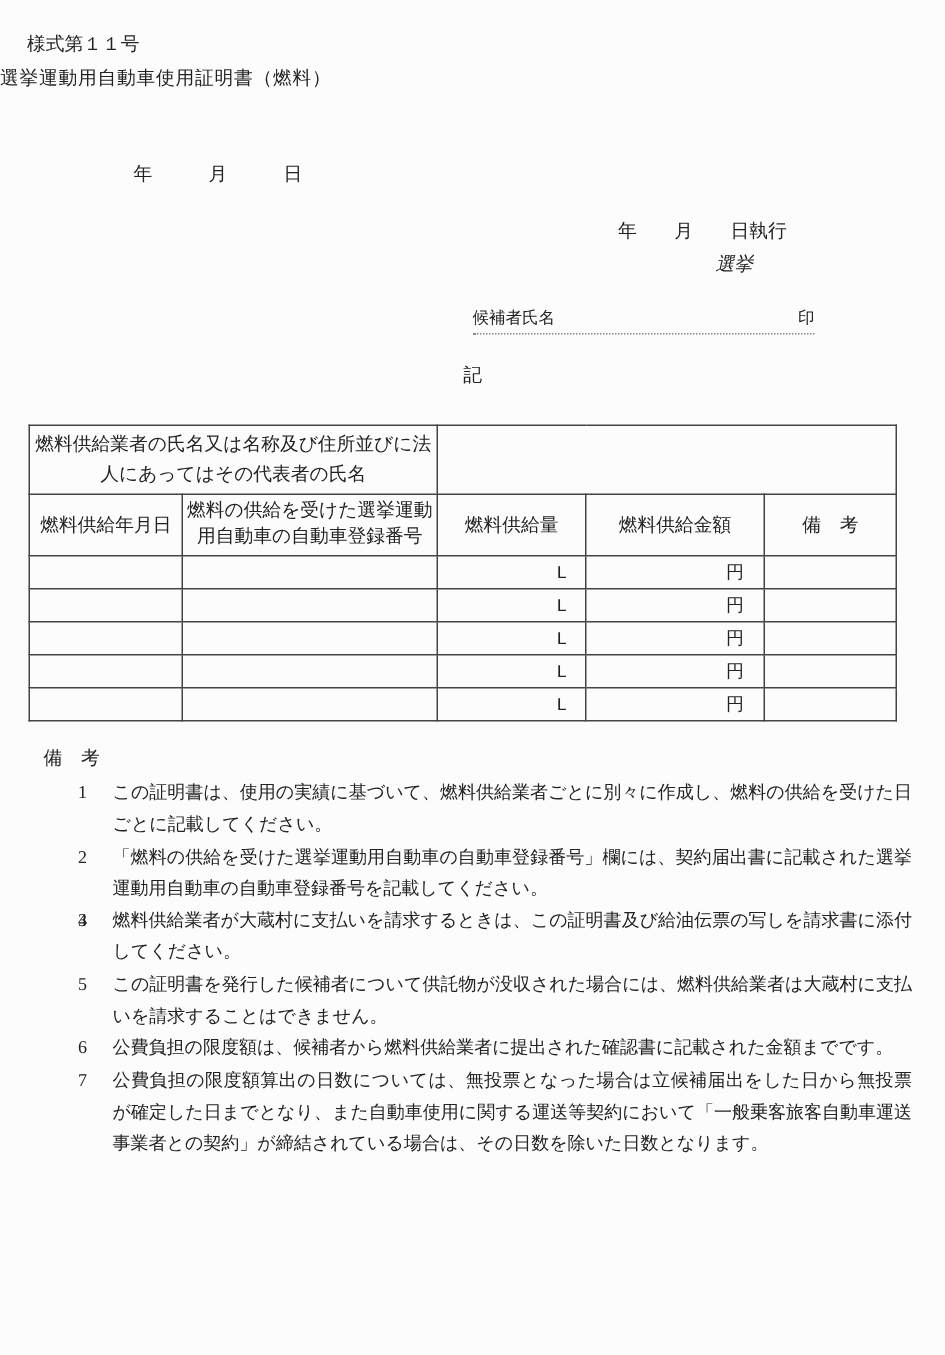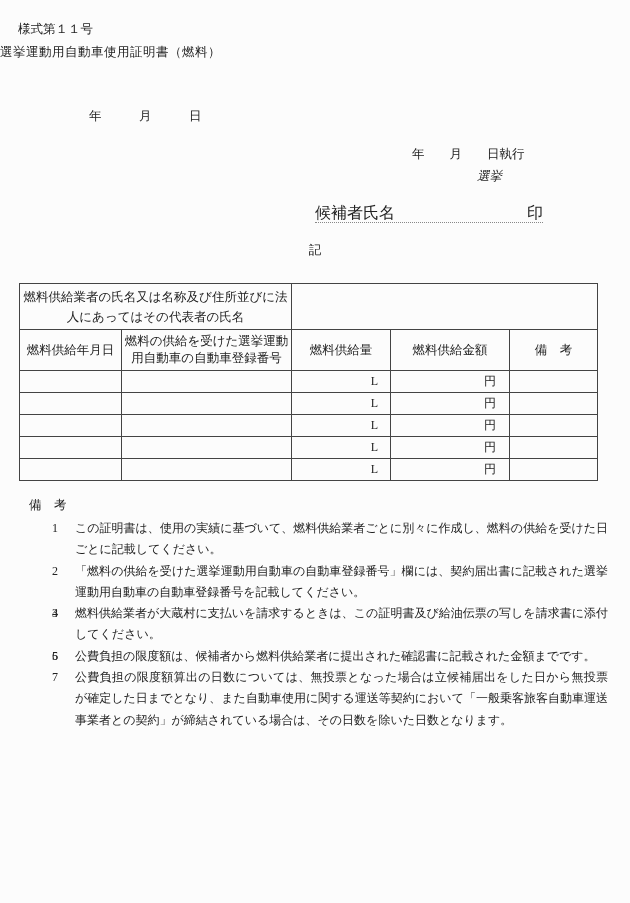--- a/index.html
+++ b/index.html
@@ -14,29 +14,30 @@
   .form-number { position: absolute; left: 18px; top: 21px; font-size: 12.5px; }
   .doc-title { position: absolute; left: 0; right: 0; top: 44px; font-size: 12.5px; letter-spacing: 0.5px; }
   .intro { position: absolute; left: 36px; top: 86px; font-size: 12.5px; }
   .issue-date { position: absolute; left: 89px; top: 108px; font-size: 12.5px; }
   .exec-date { position: absolute; left: 396px; top: 146px; font-size: 12.5px; margin-left: 16px; }
   .election { position: absolute; left: 477px; top: 168px; font-size: 12.5px; font-style: italic; }
 
   .candidate-line {
     position: absolute; left: 315px; top: 204px; width: 228px; height: 18px;
     border-bottom: 1px dotted #888;
-    display: flex; justify-content: space-between; align-items: center;
-    font-size: 16px; line-height: 16px;
+    display: flex; justify-content: space-between; align-items: flex-start;
+    font-size: 11px; line-height: 16px;
   }
   .record-marker { position: absolute; left: 0; right: 0; top: 242px; text-align: center; font-size: 12.5px; }
 
   table.main-table {
     position: absolute; left: 19px; top: 283px; width: 578px;
     border-collapse: collapse; table-layout: fixed;
     font-size: 12.5px;
+    font-family: Liberation Mono, monospace;
   }
   table.main-table td { border: 1px solid #444; padding: 0; vertical-align: middle; }
   .supplier-cell { height: 45px; text-align: center; }
   .supplier-cell .line { line-height: 20px; }
   .header-row td { height: 40px; text-align: center; }
   .header-row .line { line-height: 17px; }
   .data-row td { height: 21px; font-size: 12px; }
   td.qty-cell { text-align: right; padding-right: 12px !important; }
   td.amt-cell { text-align: right; padding-right: 13px !important; }
 
@@ -143,20 +144,21 @@
     </div>
     <div class="note-item">
       <span class="note-number">3</span>
     </div>
     <div class="note-item">
       <span class="note-number">4</span>
       <span>燃料供給業者が大蔵村に支払いを請求するときは、この証明書及び給油伝票の写しを請求書に添付してください。</span>
     </div>
     <div class="note-item">
       <span class="note-number">5</span>
+      <span>この証明書を発行した候補者について供託物が没収された場合には、燃料供給業者は大蔵村に支払いを請求することはできません。</span>
     </div>
     <div class="note-item">
       <span class="note-number">6</span>
       <span>公費負担の限度額は、候補者から燃料供給業者に提出された確認書に記載された金額までです。</span>
     </div>
     <div class="note-item">
       <span class="note-number">7</span>
       <span>公費負担の限度額算出の日数については、無投票となった場合は立候補届出をした日から無投票が確定した日までとなり、また自動車使用に関する運送等契約において「一般乗客旅客自動車運送事業者との契約」が締結されている場合は、その日数を除いた日数となります。</span>
     </div>
   </div>

